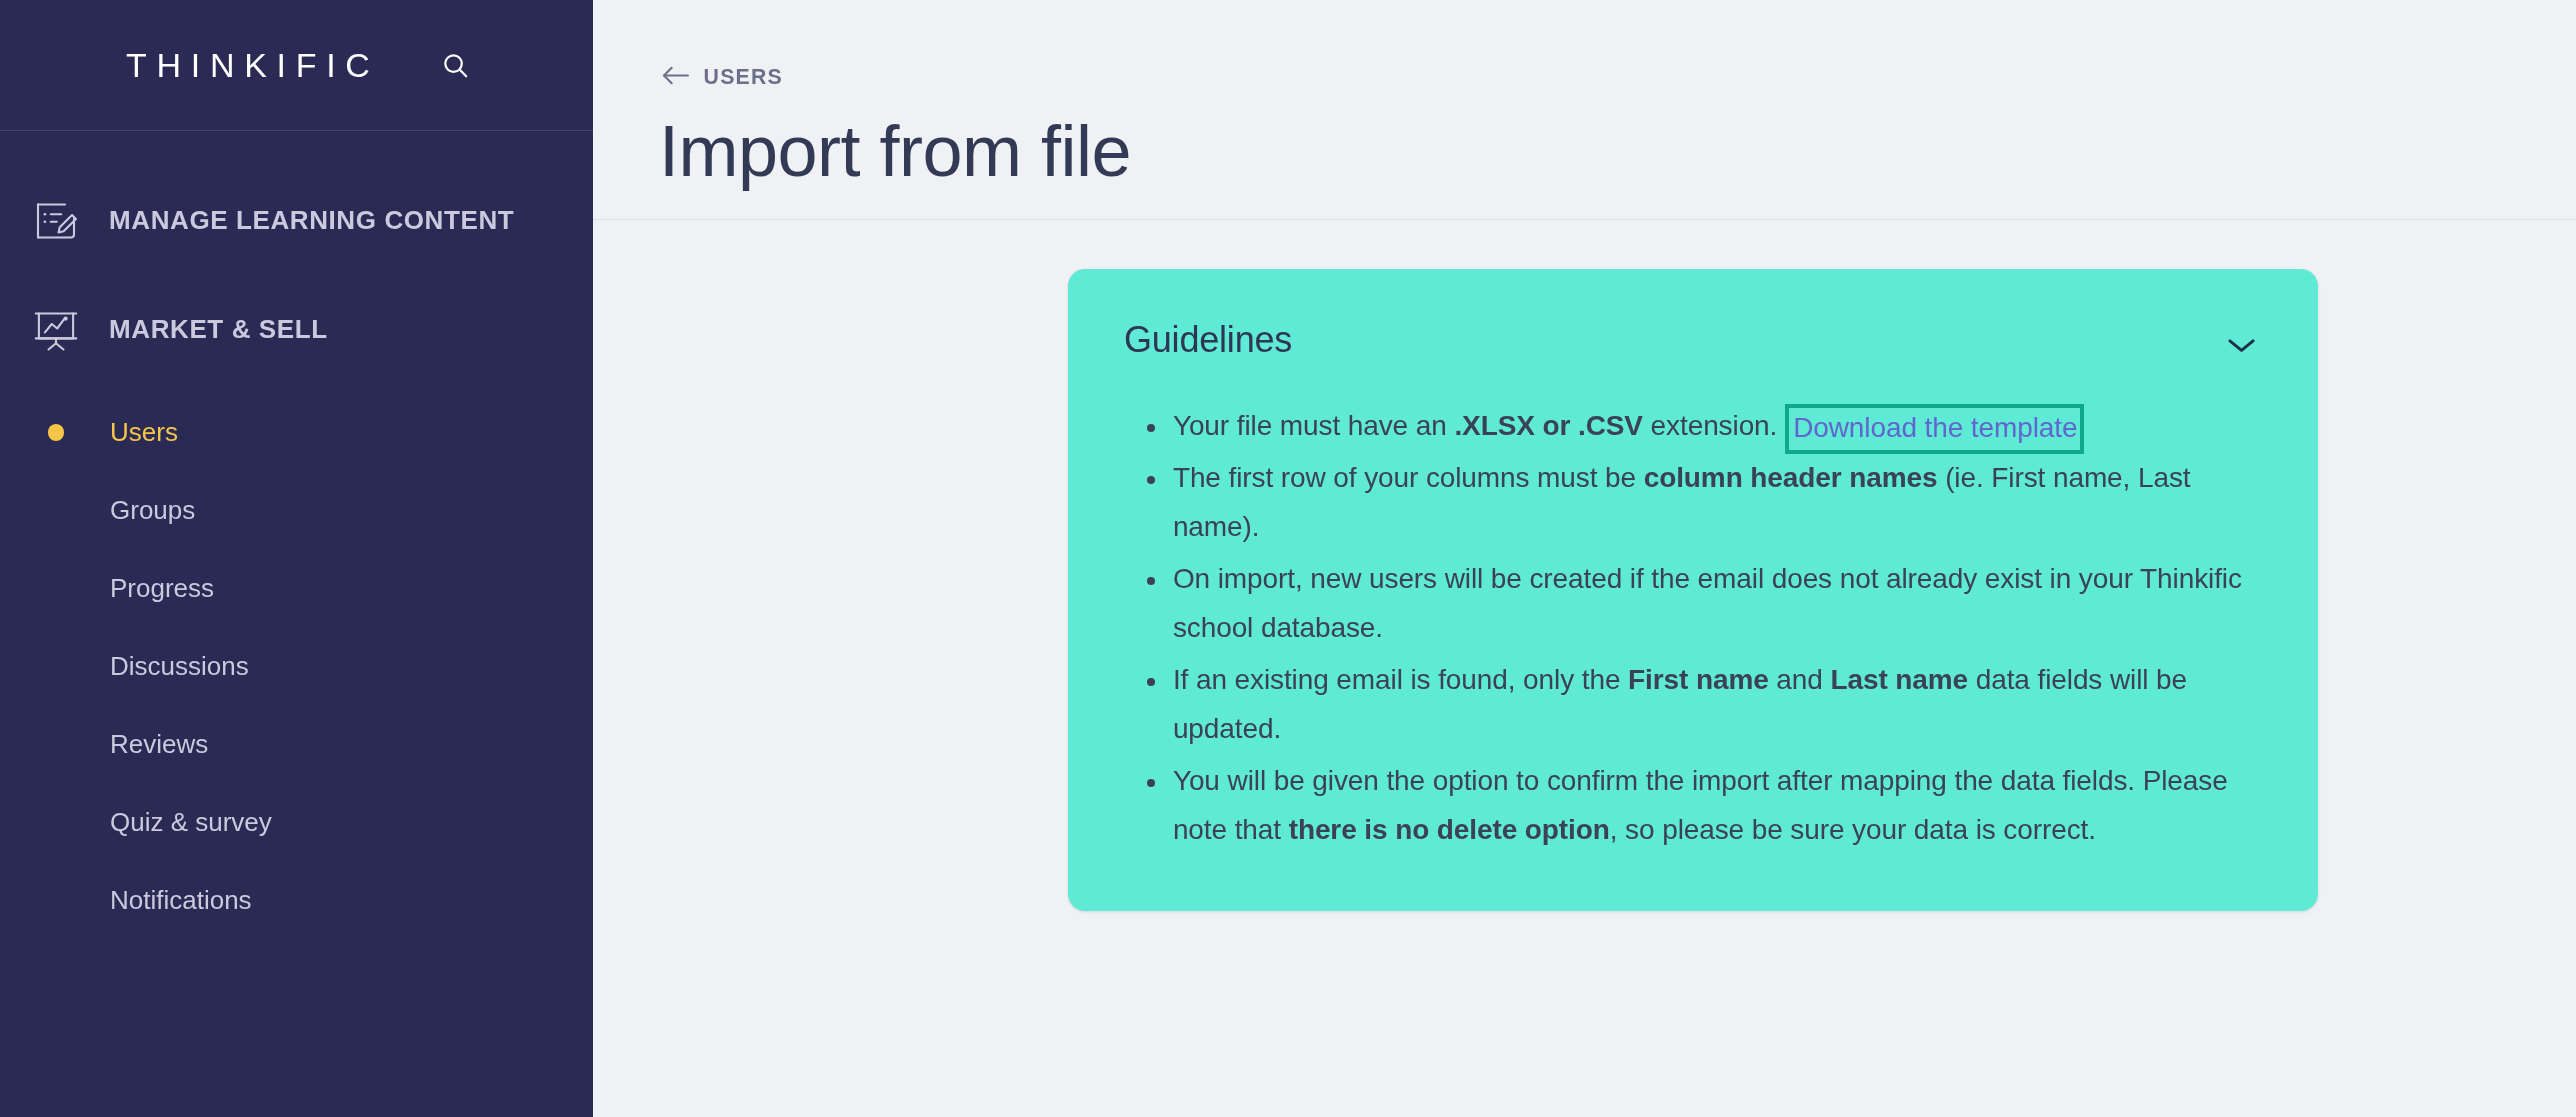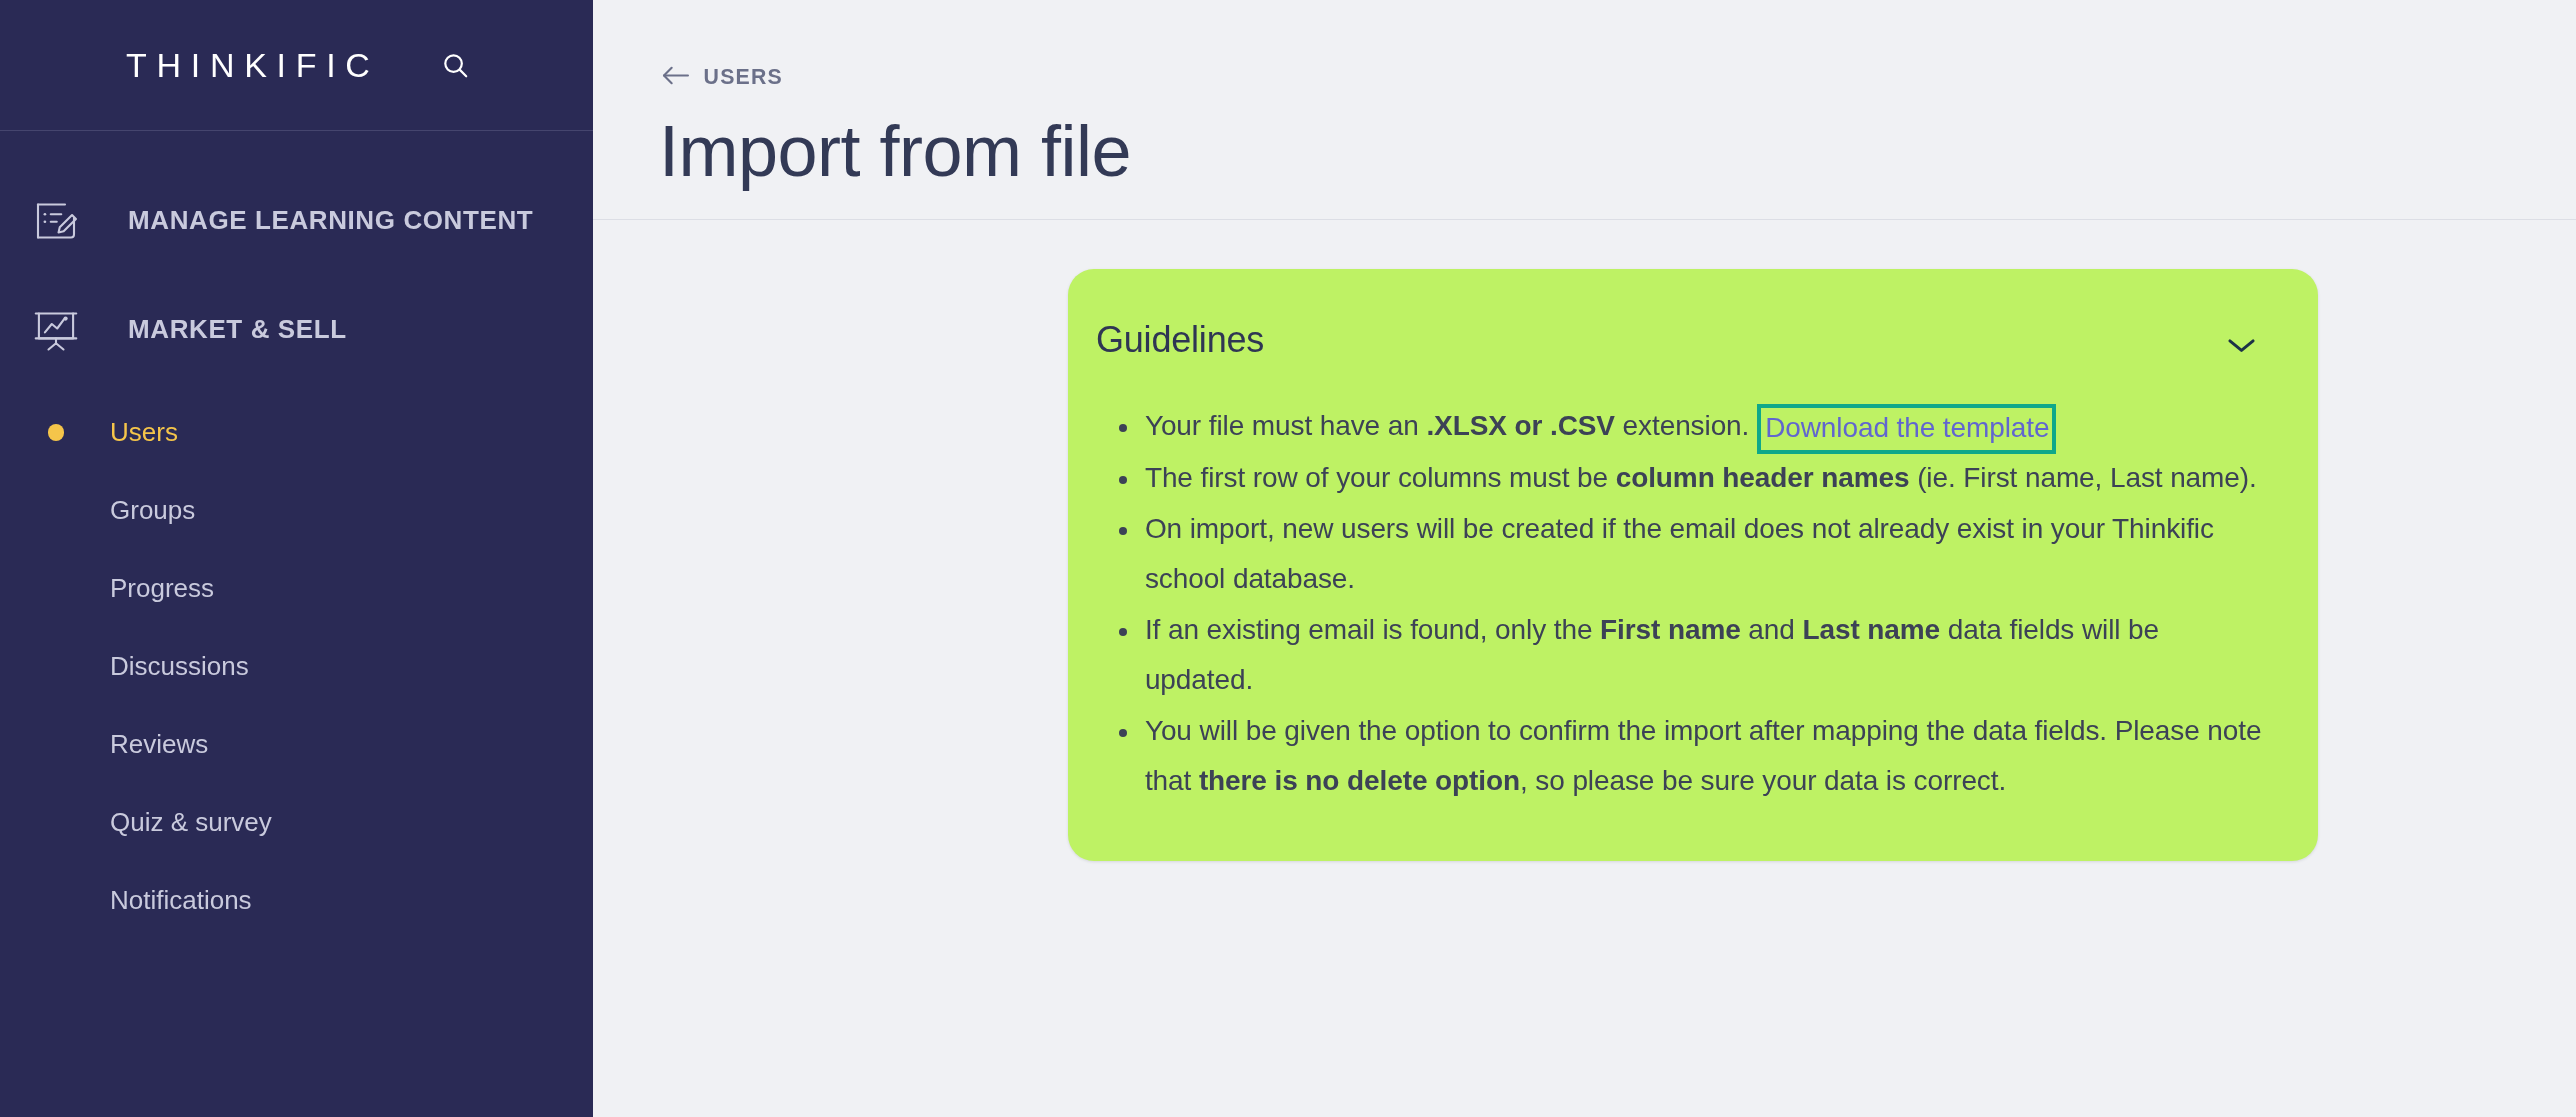--- a/index.html
+++ b/index.html
@@ -68,21 +68,21 @@
   .nav-section .sec-icon {
     width: 54px;
     height: 54px;
     flex: 0 0 54px;
     display: flex;
     align-items: center;
     justify-content: center;
   }
 
   .nav-section .sec-label {
-    margin-left: 45px;
+    margin-left: 26px;
     color: #c9cadd;
     font-size: 26px;
     font-weight: 700;
     letter-spacing: 0.6px;
     white-space: nowrap;
   }
 
   .subnav {
     padding-top: 9.7px;
   }
@@ -167,24 +167,24 @@
   }
 
   
   .card-wrap {
     padding-left: 475px;
     padding-right: 258px;
     padding-top: 49px;
   }
 
   .card {
-    background: #bef264;
-    border-radius: 26px;
+    background: #5eead4;
+    border-radius: 17px;
     box-shadow: 0 1px 2.9px rgba(40,45,70,0.13);
-    padding: 50px 56px 54px 28px;
+    padding: 50px 56px 54px 56px;
   }
 
   .card-head {
     display: flex;
     align-items: flex-start;
     justify-content: space-between;
   }
 
   .card-title {
     color: #2f3653;

